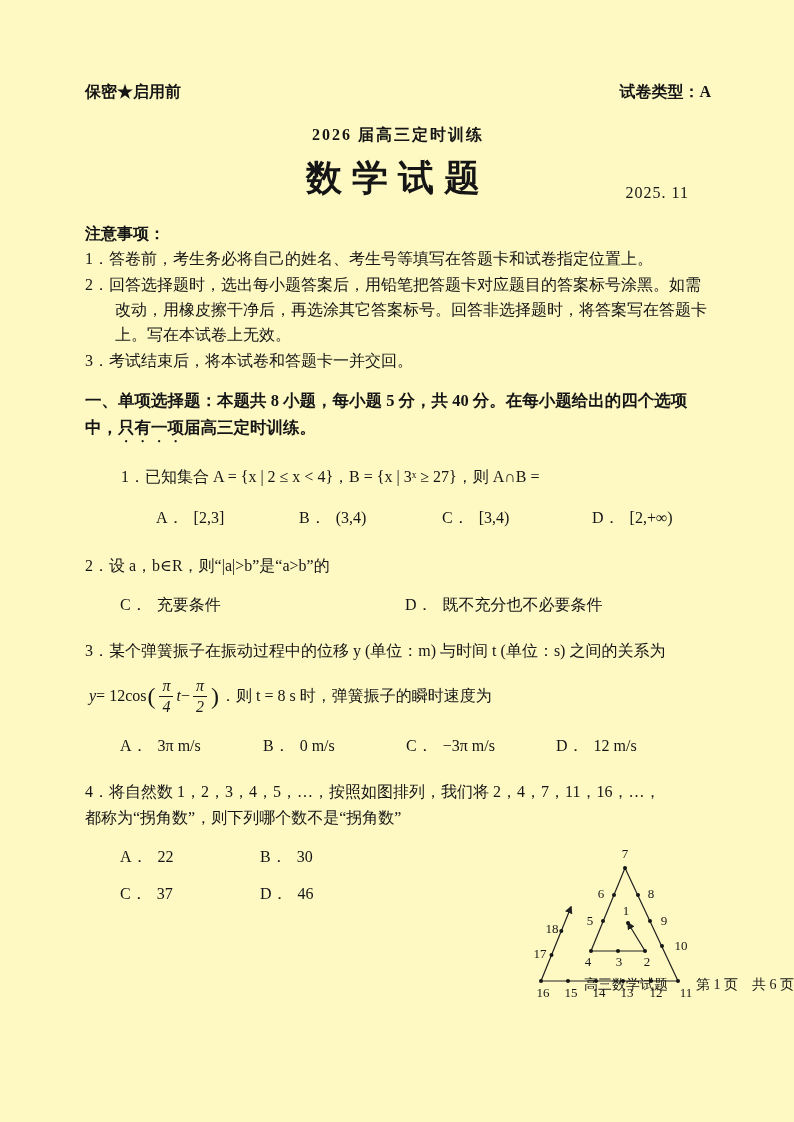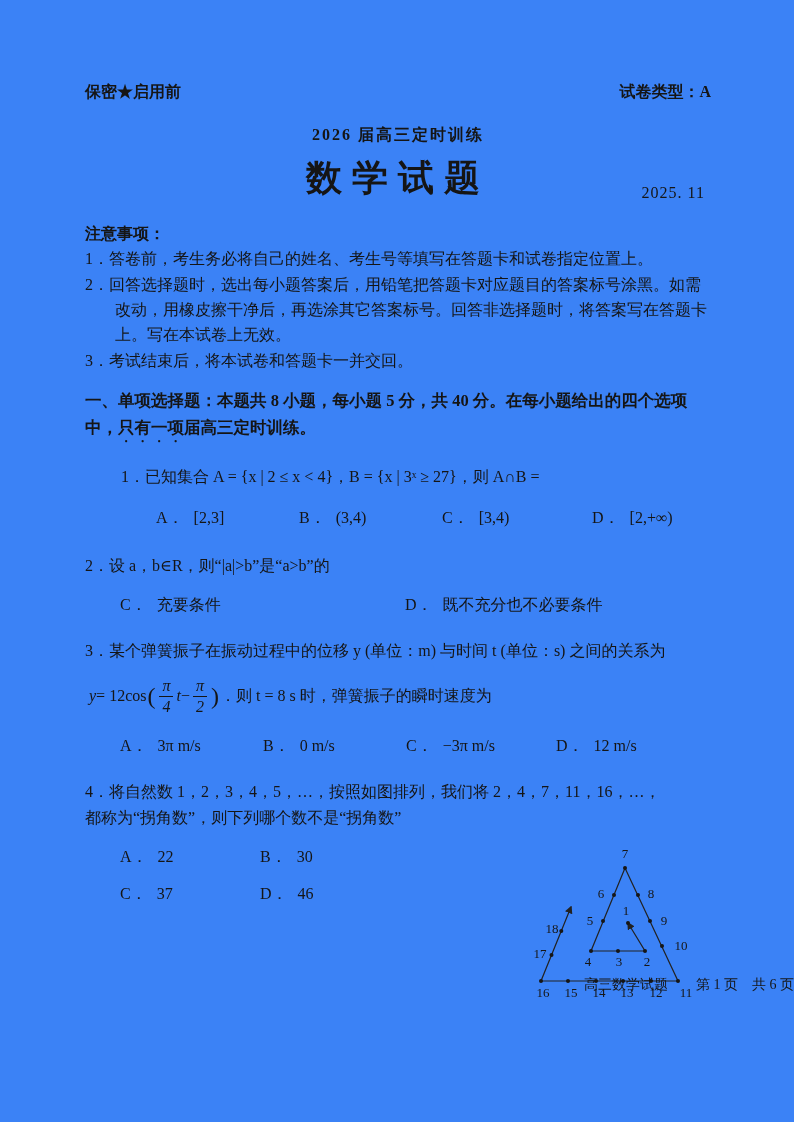--- a/index.html
+++ b/index.html
@@ -2,30 +2,30 @@
 <html><head>
 <meta charset="utf-8">
 <style>
   * { margin:0; padding:0; box-sizing:border-box; }
   html, body { background:#ffffff; }
   body {
     width:794px; height:1122px; margin:0 auto; position:relative;
     font-family:"Liberation Serif","DejaVu Serif",serif;
     color:#151515; overflow:hidden;
   }
-  .page { position:relative; width:794px; height:1122px; background:#3b82f6; }
+  .page { position:relative; width:794px; height:1122px; background:#fef9c3; }
   .content { position:absolute; left:85px; top:82px; width:626px; }
 
   .doc-header { display:flex; justify-content:space-between; font-size:16px; font-weight:bold; }
 
   .training-title { margin-top:22px; text-align:center; font-size:16px; font-weight:bold; letter-spacing:2px; }
 
   .title-row { position:relative; margin-top:8px; height:54px; }
   .subject-title { text-align:center; font-size:36px; font-weight:bold; letter-spacing:10px; }
-  .exam-date { position:absolute; right:6px; bottom:6px; font-size:16px; letter-spacing:1px; }
+  .exam-date { position:absolute; right:22px; bottom:6px; font-size:16px; letter-spacing:1px; }
 
   .notices { margin-top:16px; font-size:16px; }
   .notices-heading { font-weight:bold; }
   .notice-item { line-height:25px; padding-left:30px; text-indent:-30px; margin-top:1px; }
 
   .section-heading { margin-top:14px; font-size:16.5px; font-weight:bold; line-height:27px; }
   .emph {
     -webkit-text-emphasis:dot; text-emphasis:dot;
     -webkit-text-emphasis-position:under right; text-emphasis-position:under right;margin-top:24px;
   }

